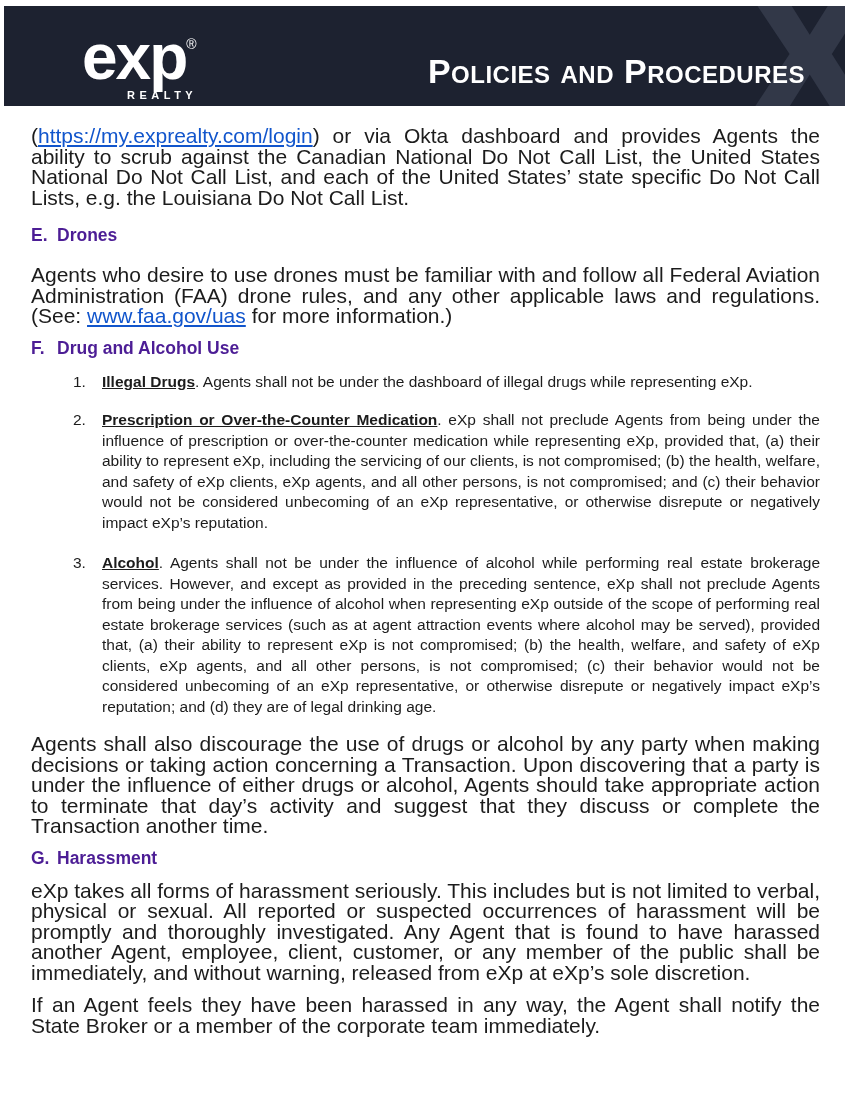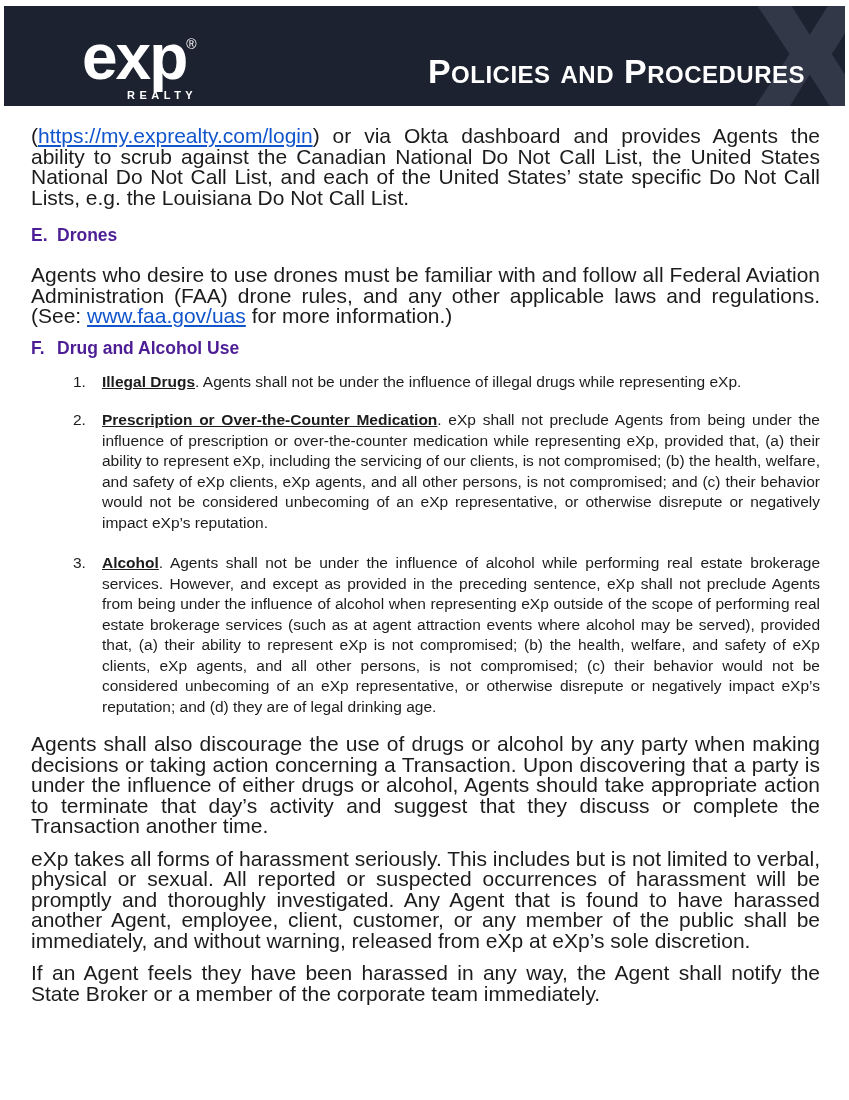--- a/index.html
+++ b/index.html
@@ -82,35 +82,36 @@
     <p class="body-text" id="p-intro"><span>(</span><a class="link">https://my.exprealty.com/login</a><span>) or via Okta dashboard and provides Agents the ability to scrub against the Canadian National Do Not Call List, the United States National Do Not Call List, and each of the United States’ state specific Do Not Call Lists, e.g. the Louisiana Do Not Call List.</span></p>
 
     <h2 class="sec-heading" id="h-drones"><span class="sec-letter">E.</span><span>Drones</span></h2>
 
     <p class="body-text" id="p-drones"><span>Agents who desire to use drones must be familiar with and follow all Federal Aviation Administration (FAA) drone rules, and any other applicable laws and regulations. (See: </span><a class="link">www.faa.gov/uas</a><span> for more information.)</span></p>
 
     <h2 class="sec-heading" id="h-drugs"><span class="sec-letter">F.</span><span>Drug and Alcohol Use</span></h2>
 
     <div class="list-item" id="item-1">
       <span class="li-num">1.</span>
-      <div class="li-body"><span class="term">Illegal Drugs</span><span>.  Agents shall not be under the influence of illegal drugs while representing eXp.</span></div>
+      <div class="li-body"><span class="term">Illegal Drugs</span><span>.  Agents shall not be under the dashboard of illegal drugs while representing eXp.</span></div>
     </div>
 
     <div class="list-item" id="item-2">
       <span class="li-num">2.</span>
       <div class="li-body"><span class="term">Prescription or Over-the-Counter Medication</span><span>.  eXp shall not preclude Agents from being under the influence of prescription or over-the-counter medication while representing eXp, provided that, (a) their ability to represent eXp, including the servicing of our clients, is not compromised; (b) the health, welfare, and safety of eXp clients, eXp agents, and all other persons, is not compromised; and (c) their behavior would not be considered unbecoming of an eXp representative, or otherwise disrepute or negatively impact eXp’s reputation.</span></div>
     </div>
 
     <div class="list-item" id="item-3">
       <span class="li-num">3.</span>
       <div class="li-body"><span class="term">Alcohol</span><span>.  Agents shall not be under the influence of alcohol while performing real estate brokerage services. However, and except as provided in the preceding sentence, eXp shall not preclude Agents from being under the influence of alcohol when representing eXp outside of the scope of performing real estate brokerage services (such as at agent attraction events where alcohol may be served), provided that, (a) their ability to represent eXp is not compromised; (b) the health, welfare, and safety of eXp clients, eXp agents, and all other persons, is not compromised; (c) their behavior would not be considered unbecoming of an eXp representative, or otherwise disrepute or negatively impact eXp’s reputation; and (d) they are of legal drinking age.</span></div>
     </div>
 
     <p class="body-text" id="p-closing">Agents shall also discourage the use of drugs or alcohol by any party when making decisions or taking action concerning a Transaction.  Upon discovering that a party is under the influence of either drugs or alcohol, Agents should take appropriate action to terminate that day’s activity and suggest that they discuss or complete the Transaction another time.</p>
 
+    <h2 class="sec-heading" id="h-harass"><span class="sec-letter">G.</span><span>Harassment</span></h2>
 
     <p class="body-text" id="p-harass1">eXp takes all forms of harassment seriously. This includes but is not limited to verbal, physical or sexual. All reported or suspected occurrences of harassment will be promptly and thoroughly investigated.  Any Agent that is found to have harassed another Agent, employee, client, customer, or any member of the public shall be immediately, and without warning, released from eXp at eXp’s sole discretion.</p>
 
     <p class="body-text" id="p-harass2">If an Agent feels they have been harassed in any way, the Agent shall notify the State Broker or a member of the corporate team immediately.</p>
 
   </div>
 
 
 </div>
 

